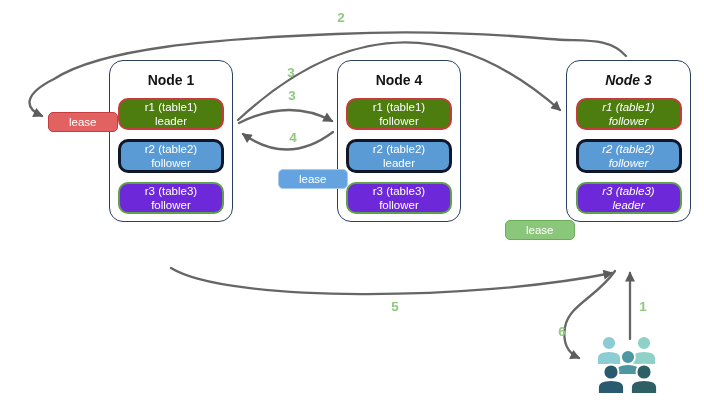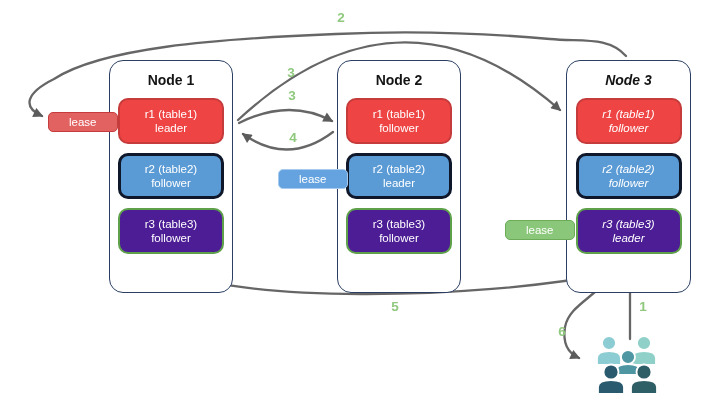--- a/index.html
+++ b/index.html
@@ -4,37 +4,37 @@
 <style>
   html,body { margin:0; padding:0; background:#ffffff; }
   .canvas {
     position:relative; width:704px; height:405px; overflow:hidden;
     background:#ffffff; font-family:"Liberation Sans","DejaVu Sans",sans-serif;
   }
   .arrow-layer { position:absolute; left:0; top:0; width:704px; height:405px; }
   .arrow { stroke:#666666; stroke-width:2.3; fill:none; stroke-linecap:round; }
 
   .node {
-    position:absolute; top:60px; width:124px; height:233px; box-sizing:border-box;
+    position:absolute; top:60px; width:124px; height:162px; box-sizing:border-box;
     background:#ffffff; border:1.6px solid #2b3f63; border-radius:14px;
     display:flex; flex-direction:column; align-items:center; padding-top:10px;
   }
   .node-1 { left:109px; }
   .node-2 { left:337px; }
   .node-3 { left:566px; width:125px;font-style:italic; }
   .node-title { font-size:14px; font-weight:bold; color:#141414; line-height:18px; margin-bottom:9px; }
 
   .replica {
     width:106px; height:46px; box-sizing:border-box; border-radius:10px;
     margin-bottom:9px; display:flex; flex-direction:column; align-items:center;
     justify-content:center; color:#ffffff; font-size:11.5px; line-height:14px;
   }
-  .red   { background:#ef4444; border:2px solid #c63b3b; }
+  .red   { background:#4d7c0f; border:2px solid #c63b3b; }
   .blue  { background:#5b9bd5; border:3px solid #0f172a; }
-  .green { background:#4c1d95; border:2px solid #5fa04b; }
+  .green { background:#6d28d9; border:2px solid #5fa04b; }
 
   .lease {
     position:absolute; color:#ffffff; font-size:11.5px; line-height:14px;
     padding:2px 20px; border-radius:5px;
   }
   .lease-red   { left:48px;  top:112px; background:#e26262; border:1.5px solid #c63b3b; }
   .lease-blue  { left:278px; top:169px; background:#64a3e0; border:1.5px solid #a6cbef; }
   .lease-green { left:505px; top:220px; background:#8bc77a; border:1.5px solid #6cab58; }
 
   .step {
@@ -81,21 +81,21 @@
       <span>r2 (table2)</span>
       <span>follower</span>
     </div>
     <div class="replica green">
       <span>r3 (table3)</span>
       <span>follower</span>
     </div>
   </div>
 
   <div class="node node-2">
-    <div class="node-title">Node 2</div>
+    <div class="node-title">Node 4</div>
     <div class="replica red">
       <span>r1 (table1)</span>
       <span>follower</span>
     </div>
     <div class="replica blue">
       <span>r2 (table2)</span>
       <span>leader</span>
     </div>
     <div class="replica green">
       <span>r3 (table3)</span>

